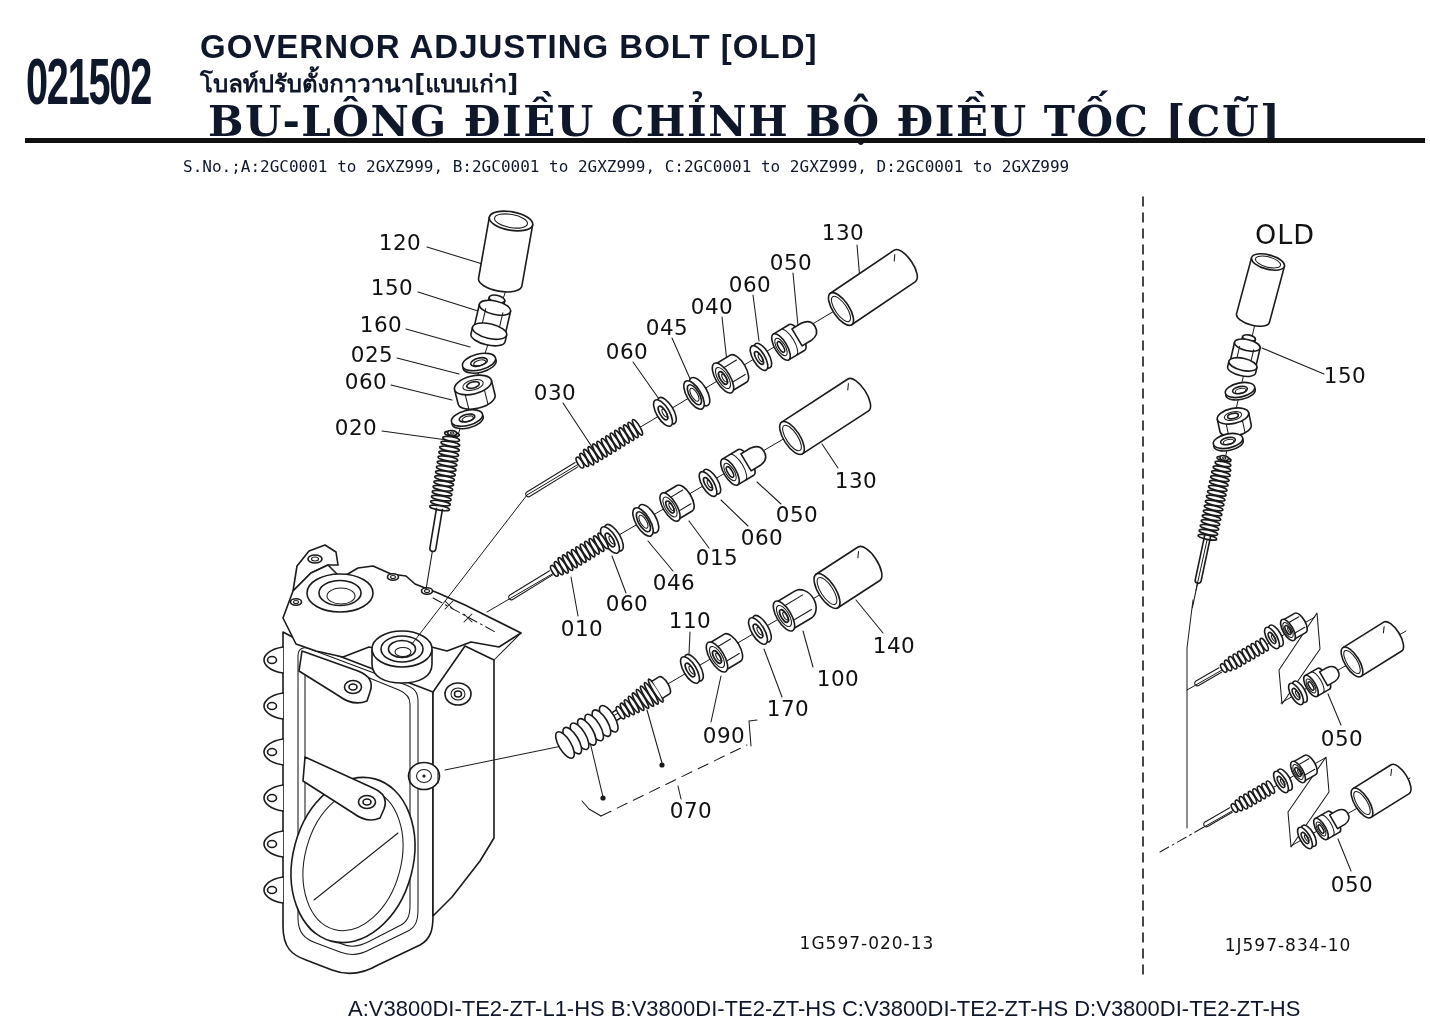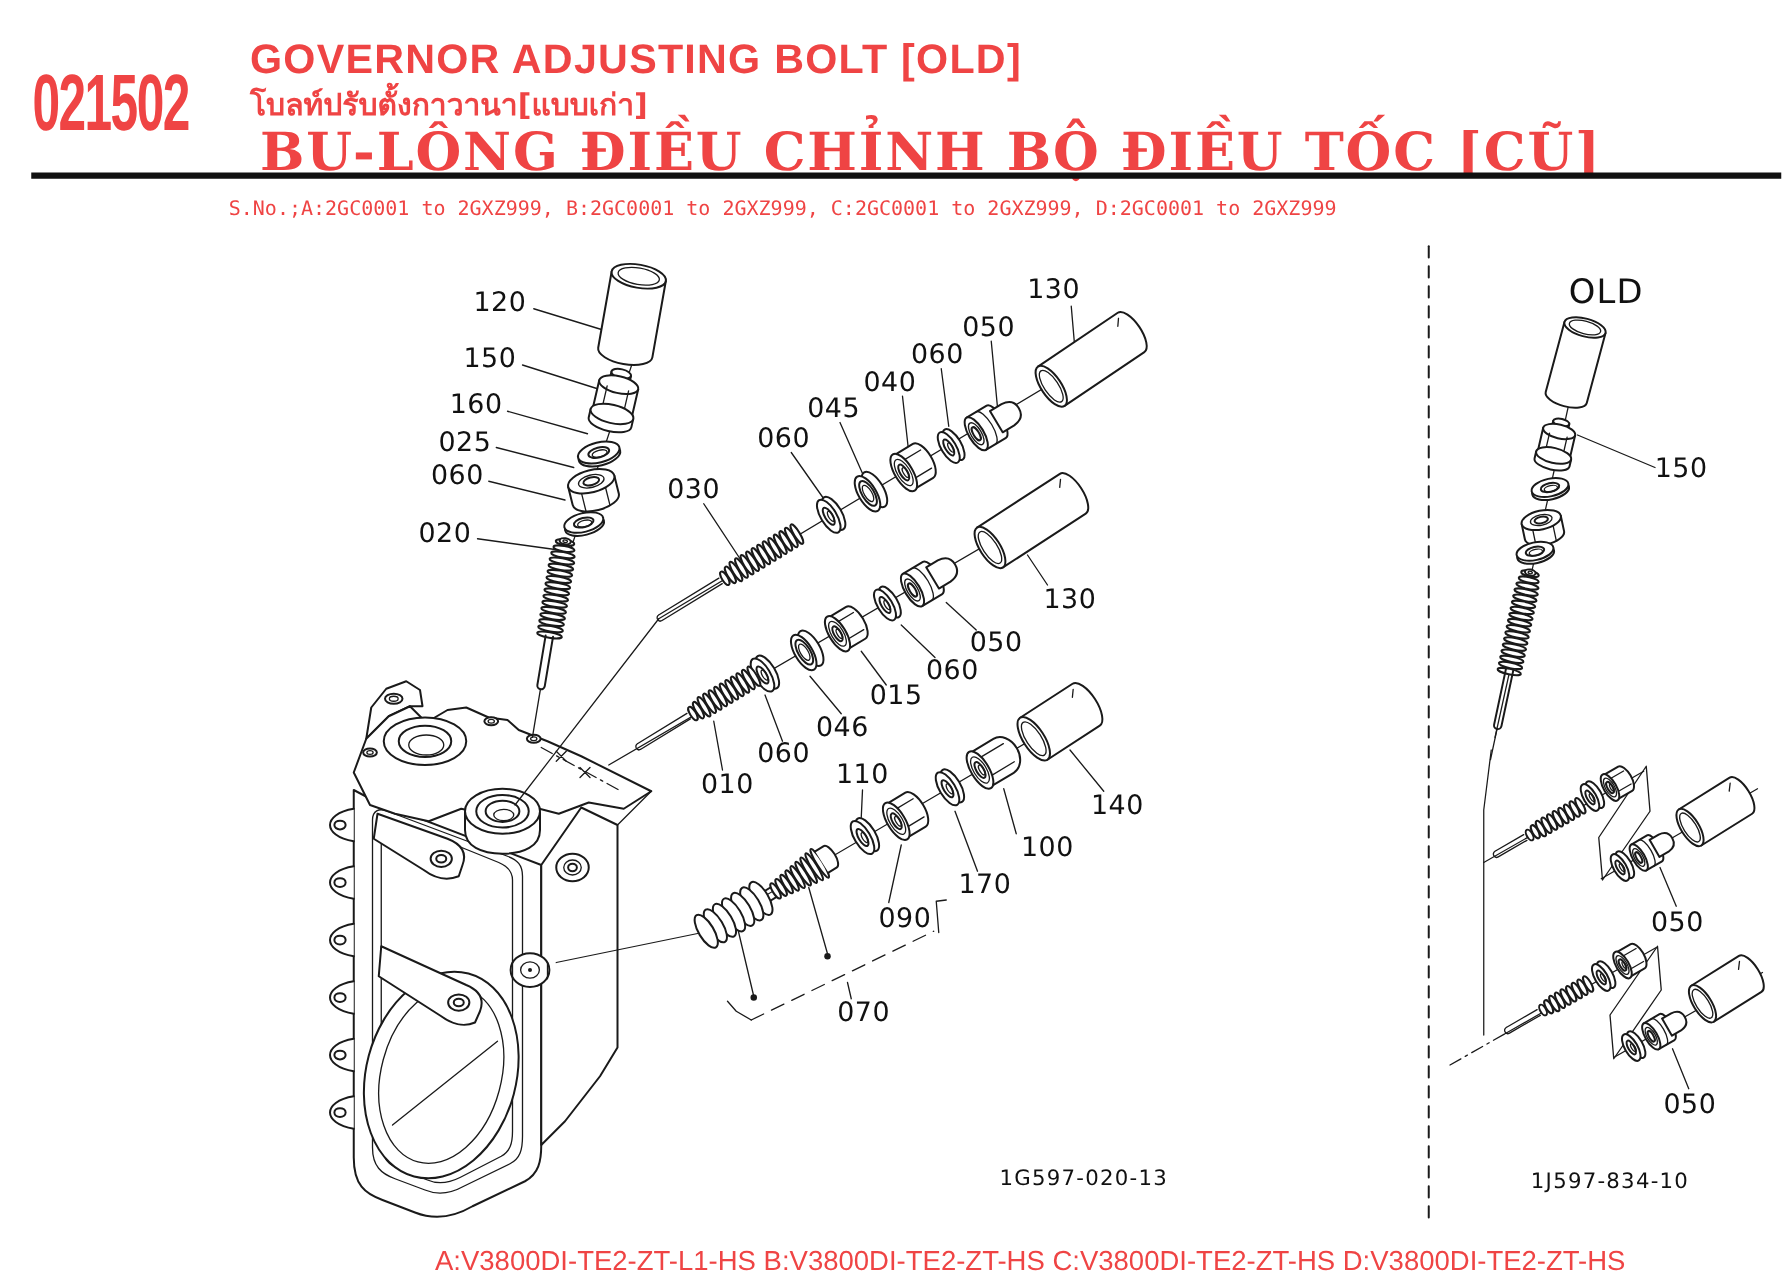--- a/index.html
+++ b/index.html
@@ -1,17 +1,17 @@
 <!DOCTYPE html>
 <html><head>
 <meta charset="utf-8">
 <style>
   html,body{margin:0;padding:0;background:#fff;}
   #page{position:relative;width:1430px;height:1028px;background:#fff;overflow:hidden;
-        font-family:"Liberation Sans","DejaVu Sans",sans-serif;color:#ef4444;border-radius:25px;}
+        font-family:"Liberation Sans","DejaVu Sans",sans-serif;color:#0f172a;border-radius:25px;}
   .abs{position:absolute;}
   #page-code{left:26px;top:50px;font-size:64px;font-weight:bold;line-height:1;
              transform:scaleX(0.62);transform-origin:left top;letter-spacing:-2px;}
   #title-en{left:200px;top:28px;font-size:33px;font-weight:bold;letter-spacing:1px;white-space:nowrap;}
   #title-th{left:200px;top:64px;font-size:24px;font-weight:bold;white-space:nowrap;
             font-family:"DejaVu Sans","Liberation Sans",sans-serif;}
   #title-vi{left:208px;top:97px;font-size:42px;font-weight:bold;letter-spacing:1.5px;white-space:nowrap;
             font-family:"DejaVu Serif","Liberation Serif",serif;}
   #head-rule{left:25px;top:138px;width:1400px;height:5px;background:#111;}
   #serial-line{left:183px;top:157px;font-size:16px;line-height:1.2;white-space:nowrap;

